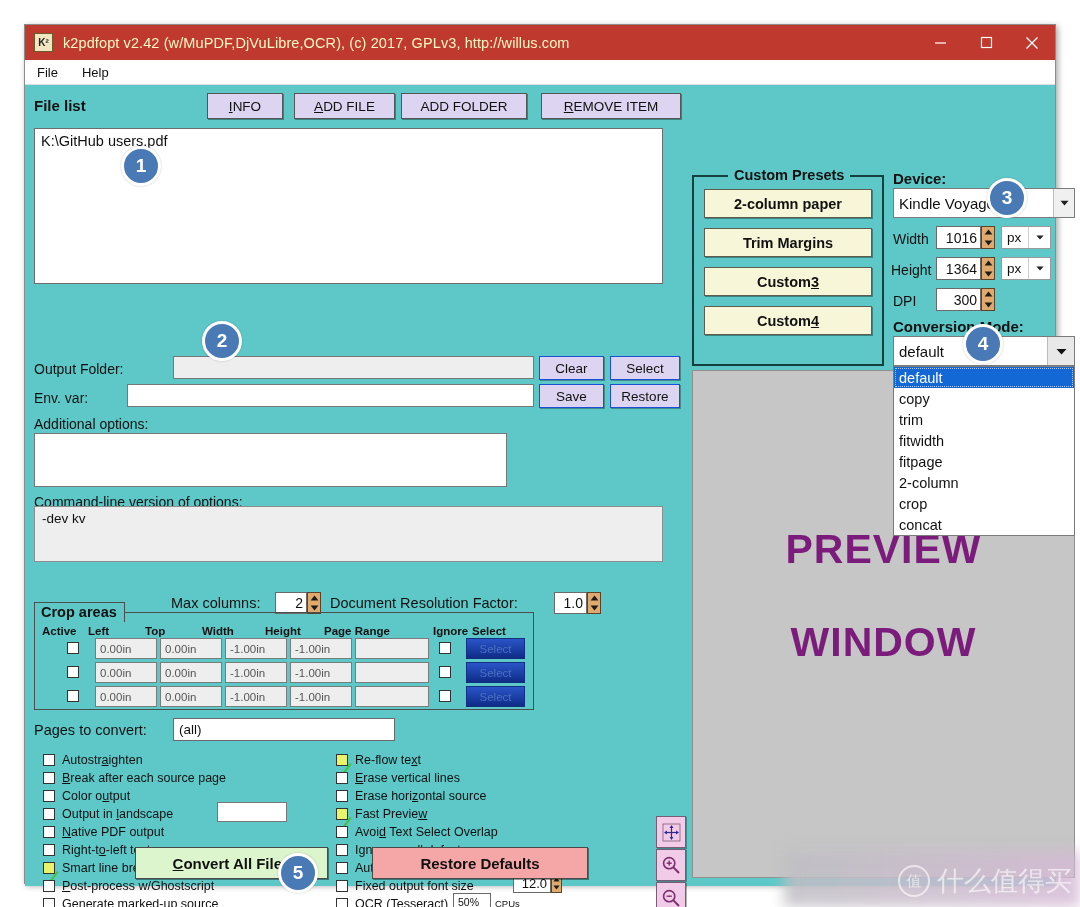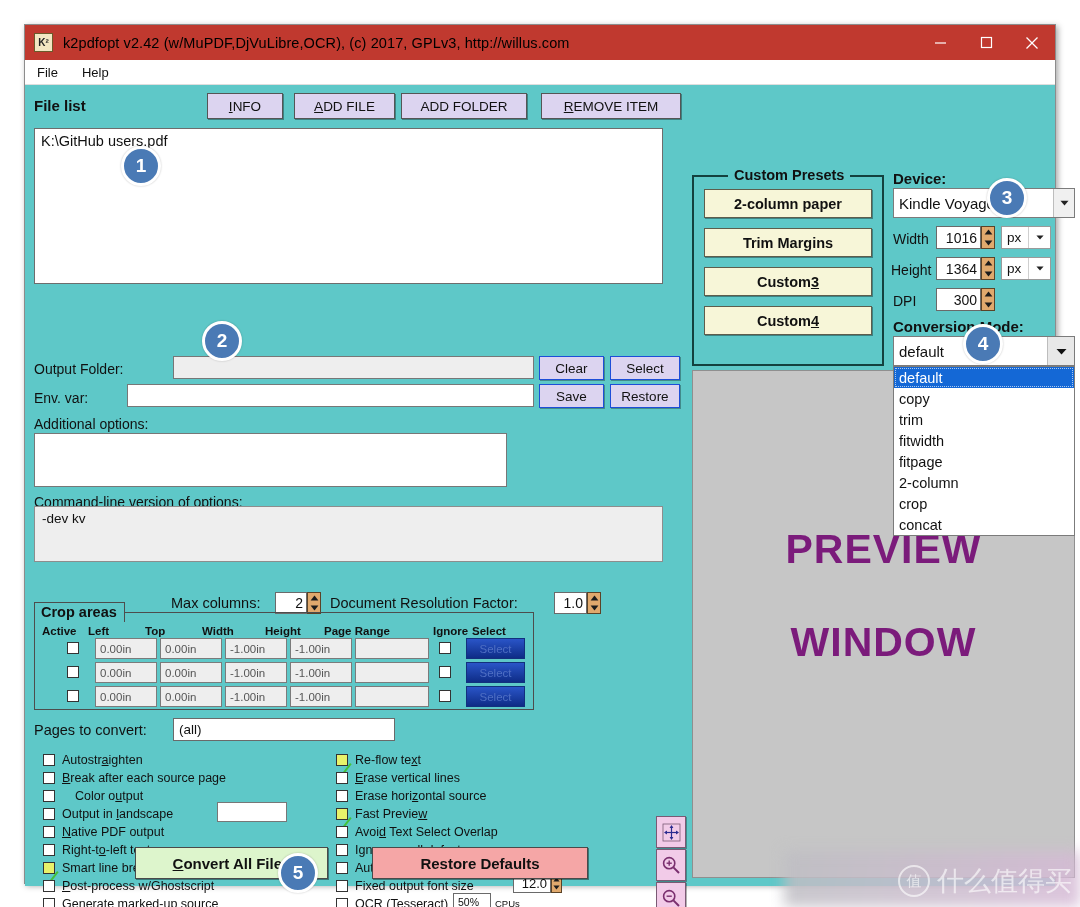--- a/index.html
+++ b/index.html
@@ -7,21 +7,21 @@
   .screen{position:relative;width:1080px;height:907px;background:#ffffff;}
 
   
   .window{position:absolute;left:24px;top:24px;width:1032px;height:860px;
           background:#5ec8c8;border:1px solid #8c8c8c;box-sizing:border-box;
           box-shadow:2px 2px 6px rgba(0,0,0,.35);}
   .titlebar{position:relative;height:35px;background:#c0392f;display:flex;align-items:center;}
   .app-icon{width:19px;height:19px;margin-left:9px;background:#f2e6c2;border:1px solid #6b5a2a;
             font-size:10px;font-weight:bold;color:#222;display:flex;align-items:center;
             justify-content:center;line-height:1;box-sizing:border-box;}
-  .title-text{color:#000000;font-size:14.5px;margin-left:10px;letter-spacing:.1px;}
+  .title-text{color:#fef9c3;font-size:14.5px;margin-left:10px;letter-spacing:.1px;}
   .win-btns{position:absolute;right:0;top:0;height:35px;display:flex;}
   .win-btn{width:46px;height:35px;display:flex;align-items:center;justify-content:center;color:#fff;}
   .win-btn svg{display:block;}
 
   .menubar{height:24px;background:#fff;display:flex;align-items:center;
            border-bottom:1px solid #dedede;}
   .menu-item{font-size:13px;color:#111;padding:0 12px;}
 
   .client{position:relative;height:801px;background:#5ec8c8;padding:0;}
 
@@ -290,21 +290,21 @@
     <div class="pages-input">(all)</div>
 
     <div class="opt" style="left:18px;top:668px;">
       <span class="optbox"></span>
       <span><span>Autostr</span><span class="u">a</span><span>ighten</span></span>
     </div>
     <div class="opt" style="left:18px;top:686px;">
       <span class="optbox"></span>
       <span><span></span><span class="u">B</span><span>reak after each source page</span></span>
     </div>
-    <div class="opt" style="left:18px;top:704px;gap:13px;">
+    <div class="opt" style="left:18px;top:704px;">
       <span class="optbox"></span>
       <span><span>Color o</span><span class="u">u</span><span>tput</span></span>
     </div>
     <div class="opt" style="left:18px;top:722px;">
       <span class="optbox"></span>
       <span><span>Output in </span><span class="u">l</span><span>andscape</span></span>
     </div>
     <div class="tbox" style="left:192px;top:717px;width:70px;height:20px;"></div>
 
     <div class="opt" style="left:18px;top:740px;">

